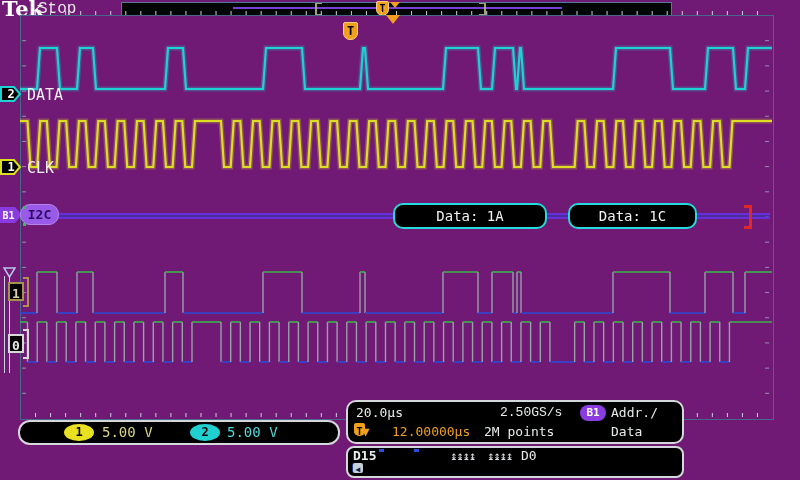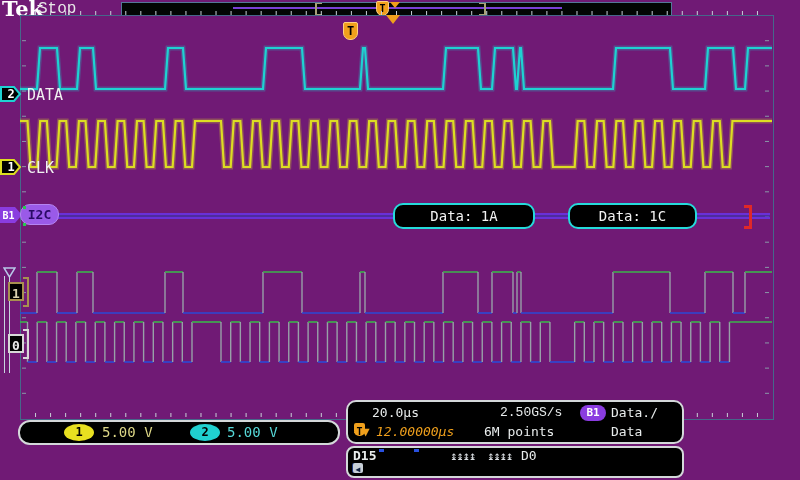--- a/index.html
+++ b/index.html
@@ -437,21 +437,21 @@
   <div class="abs badge-wrap" style="left:0;top:207px;width:23px;">
     <svg width="23" height="17">
         <polygon points="0,0 15,0 22,8 15,16 0,16" fill="#8a3ce0"></polygon>
       </svg>
     <span style="left:1px;width:15px;font-size:10px;line-height:17px;">B1</span>
   </div>
   <div class="abs i2c-pill">I2C</div>
   <div class="abs green-dot" style="left:23px;top:206px;"></div>
   <div class="abs green-dot" style="left:23px;top:223px;"></div>
 
-  <div class="decode-box" id="pkt2" style="left: 393px; width: 142px; border-color: rgb(37, 218, 218);">Data: 1A</div>
+  <div class="decode-box" id="pkt2" style="left: 393px; width: 154px; border-color: rgb(37, 218, 218);">Data: 1A</div>
   <div class="decode-box" id="pkt3" style="left: 568px; width: 129px; border-color: rgb(37, 218, 218);">Data: 1C</div>
   <div class="abs stop-bracket"></div>
 
   <div class="abs dig-tri">
     <svg width="13" height="11">
         <polygon points="1,1 12,1 6.5,10" fill="none" stroke="#b8c8e8" stroke-width="1.5"></polygon>
       </svg>
   </div>
   <div class="abs dig-rail"></div>
   <div class="abs dig-badge d1">1</div>
@@ -460,27 +460,27 @@
   <div class="abs dig-bracket d0"></div>
 
   <div class="abs ro-box ro-ch">
     <div class="oval ov1">1</div>
     <div class="scale1">5.00 V</div>
     <div class="oval ov2">2</div>
     <div class="scale2">5.00 V</div>
   </div>
 
   <div class="abs ro-box ro-horiz">
-    <span class="r1" style="left:24px;">20.0µs</span>
+    <span class="r1" style="left:8px;">20.0µs</span>
     <span class="r1" style="left:152px;font-family:Liberation Mono, monospace;">2.50GS/s</span>
     <div class="b1-oval">B1</div>
-    <span class="r1" style="left:263px;">Data./</span>
+    <span class="r1" style="left:263px;">Addr./</span>
     <span class="r2 orange" style="left:6px;"><span class="t-mini">T</span>→▼</span>
-    <span class="r2 orange" style="left:28px;font-style:italic;">12.00000µs</span>
-    <span class="r2" style="left:136px;">6M points</span>
+    <span class="r2 orange" style="left:44px;">12.00000µs</span>
+    <span class="r2" style="left:136px;">2M points</span>
     <span class="r2" style="left:263px;">Data</span>
   </div>
 
   <div class="abs ro-box ro-dig">
     <span class="dr1" style="left:5px;font-weight:bold;">D15</span>
     <span class="dr1" style="left:31px;">
         <span class="blue-dash"></span>
         <span class="blue-dash"></span>
         <span class="blue-dash"></span>
         <span class="blue-dash"></span>

